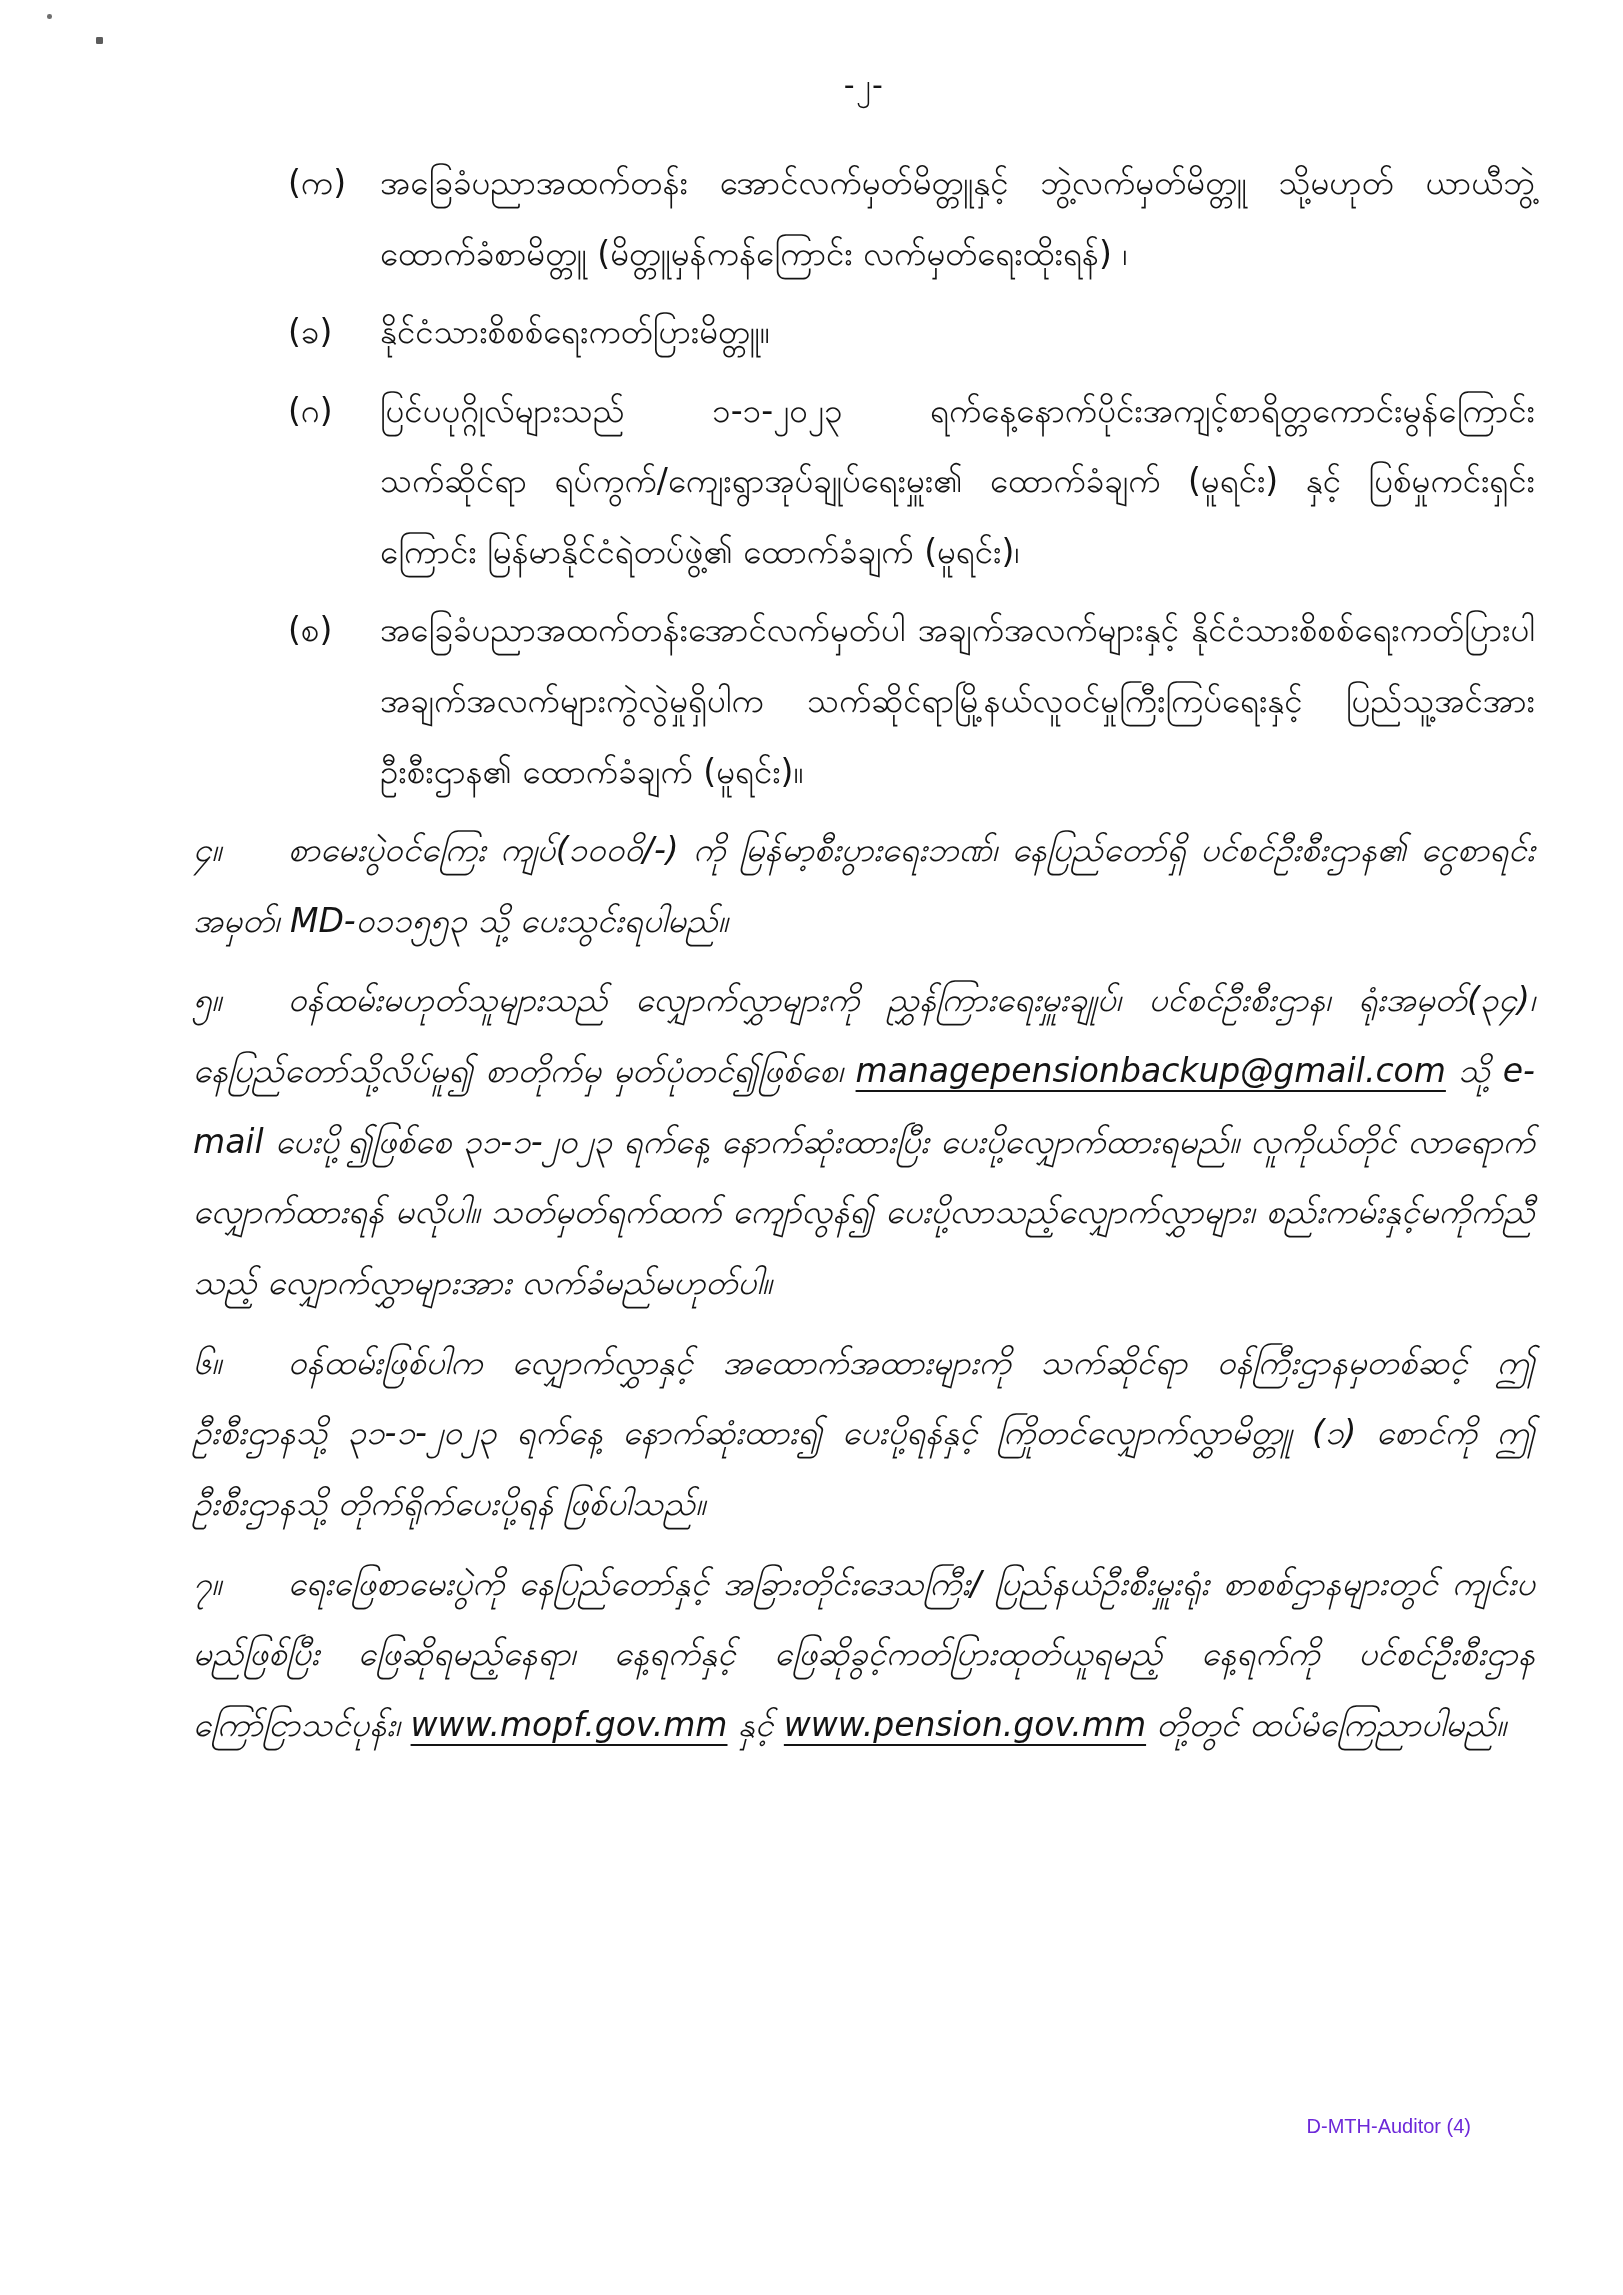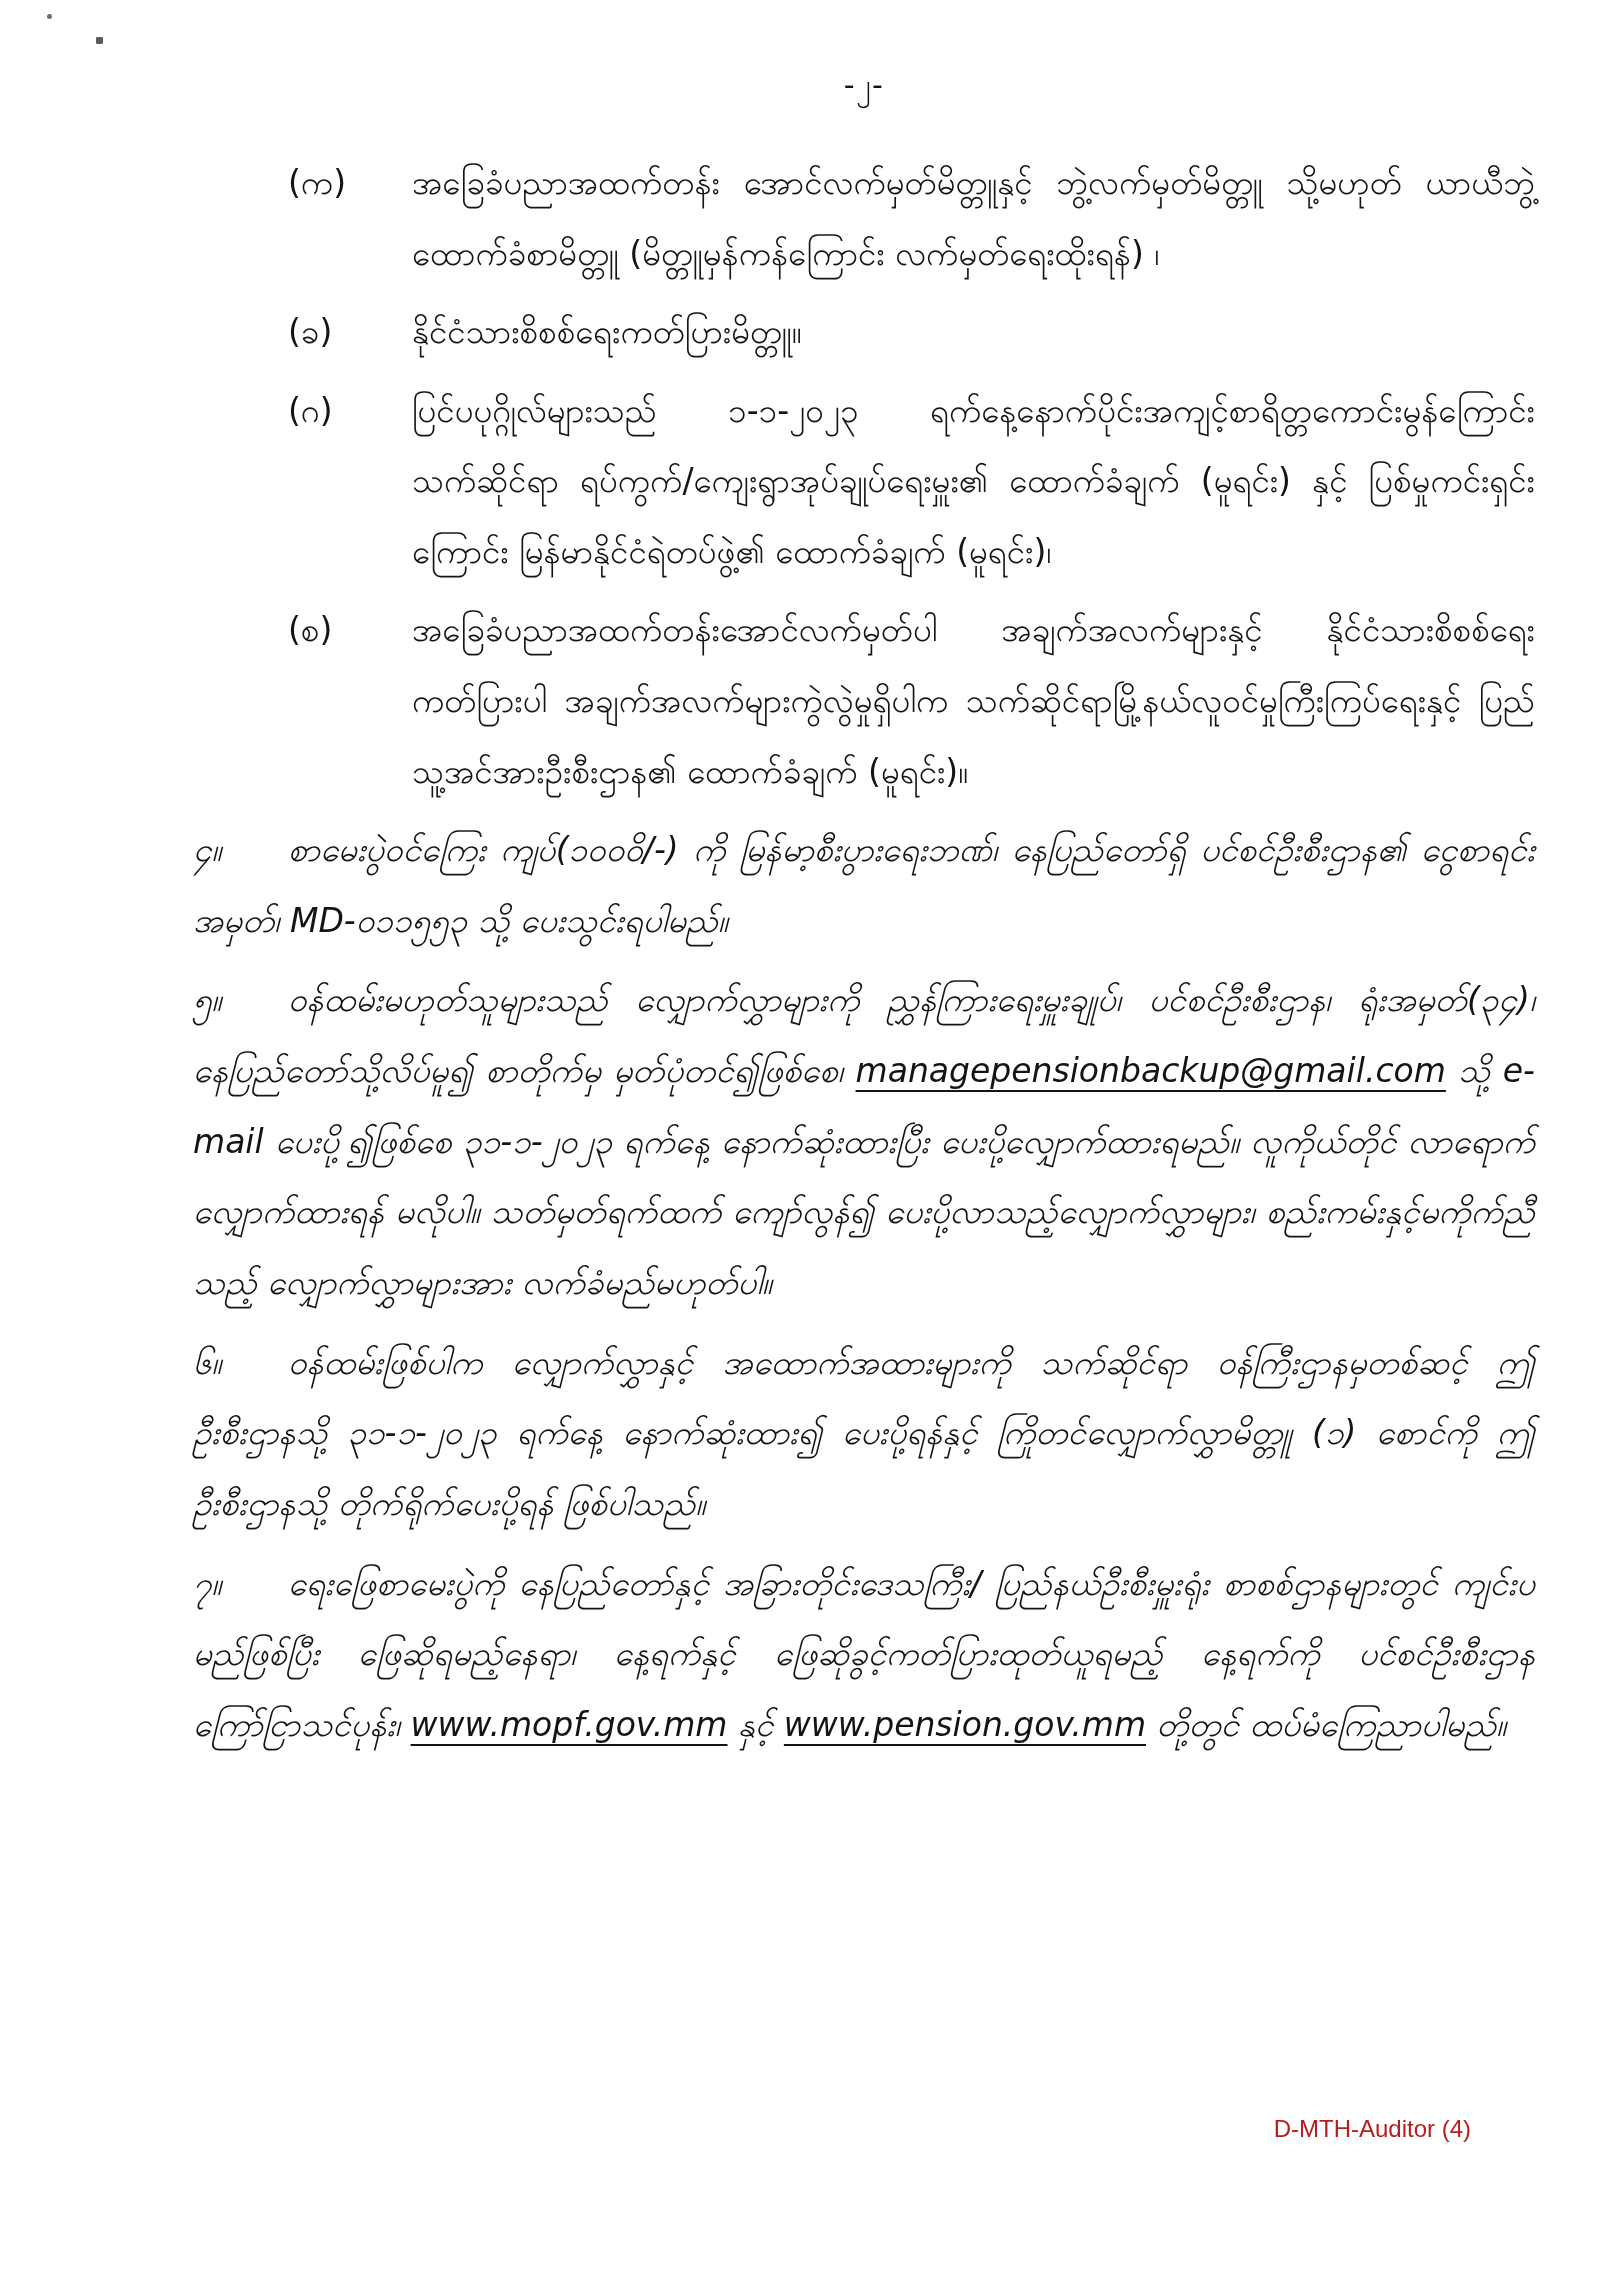--- a/index.html
+++ b/index.html
@@ -17,34 +17,34 @@
   .pageno {
     text-align: center;
     font-size: 30px;
     margin-bottom: 38px;
     letter-spacing: 1.3px;
   }
   .doc-body { font-size: 33px; line-height: 2.14; }
   .list { padding-left: 95px; margin-bottom: 3.9px; }
   .item { display: flex; margin-bottom: 7.9px; }
   .marker { flex: none; width: 92px; }
-  .itext { flex: 1; text-align: justify; text-align-last: left; margin-left: 32px; }
+  .itext { flex: 1; text-align: justify; text-align-last: left; }
   .para { margin: 0 0 9.2px 0; text-align: justify; text-align-last: left; font-style: italic; }
   .pnum { display: inline-block; min-width: 95px; }
   .u {
     text-decoration: underline;
     text-decoration-thickness: 2px;
     text-underline-offset: 7.9px;
   }
   .footer {
     position: absolute;
     top: 2115px;
     right: 152px;
-    font-size: 24px;
-    color: #b91c1c;
+    font-size: 20px;
+    color: #6d28d9;
     font-family: "Liberation Sans", "DejaVu Sans", sans-serif;
   }
   .artifact { position: absolute; background: #4a4a4a; border-radius: 50%; }
   .a1 { left: 47px; top: 14.4px; width: 4.6px; height: 4.6px; opacity: .8; }
   .a2 { left: 96px; top: 37px; width: 7.2px; height: 6.5px; border-radius: 1.3px; opacity: .9; }
 </style>
 </head>
 <body>
 
 <div class="page">

